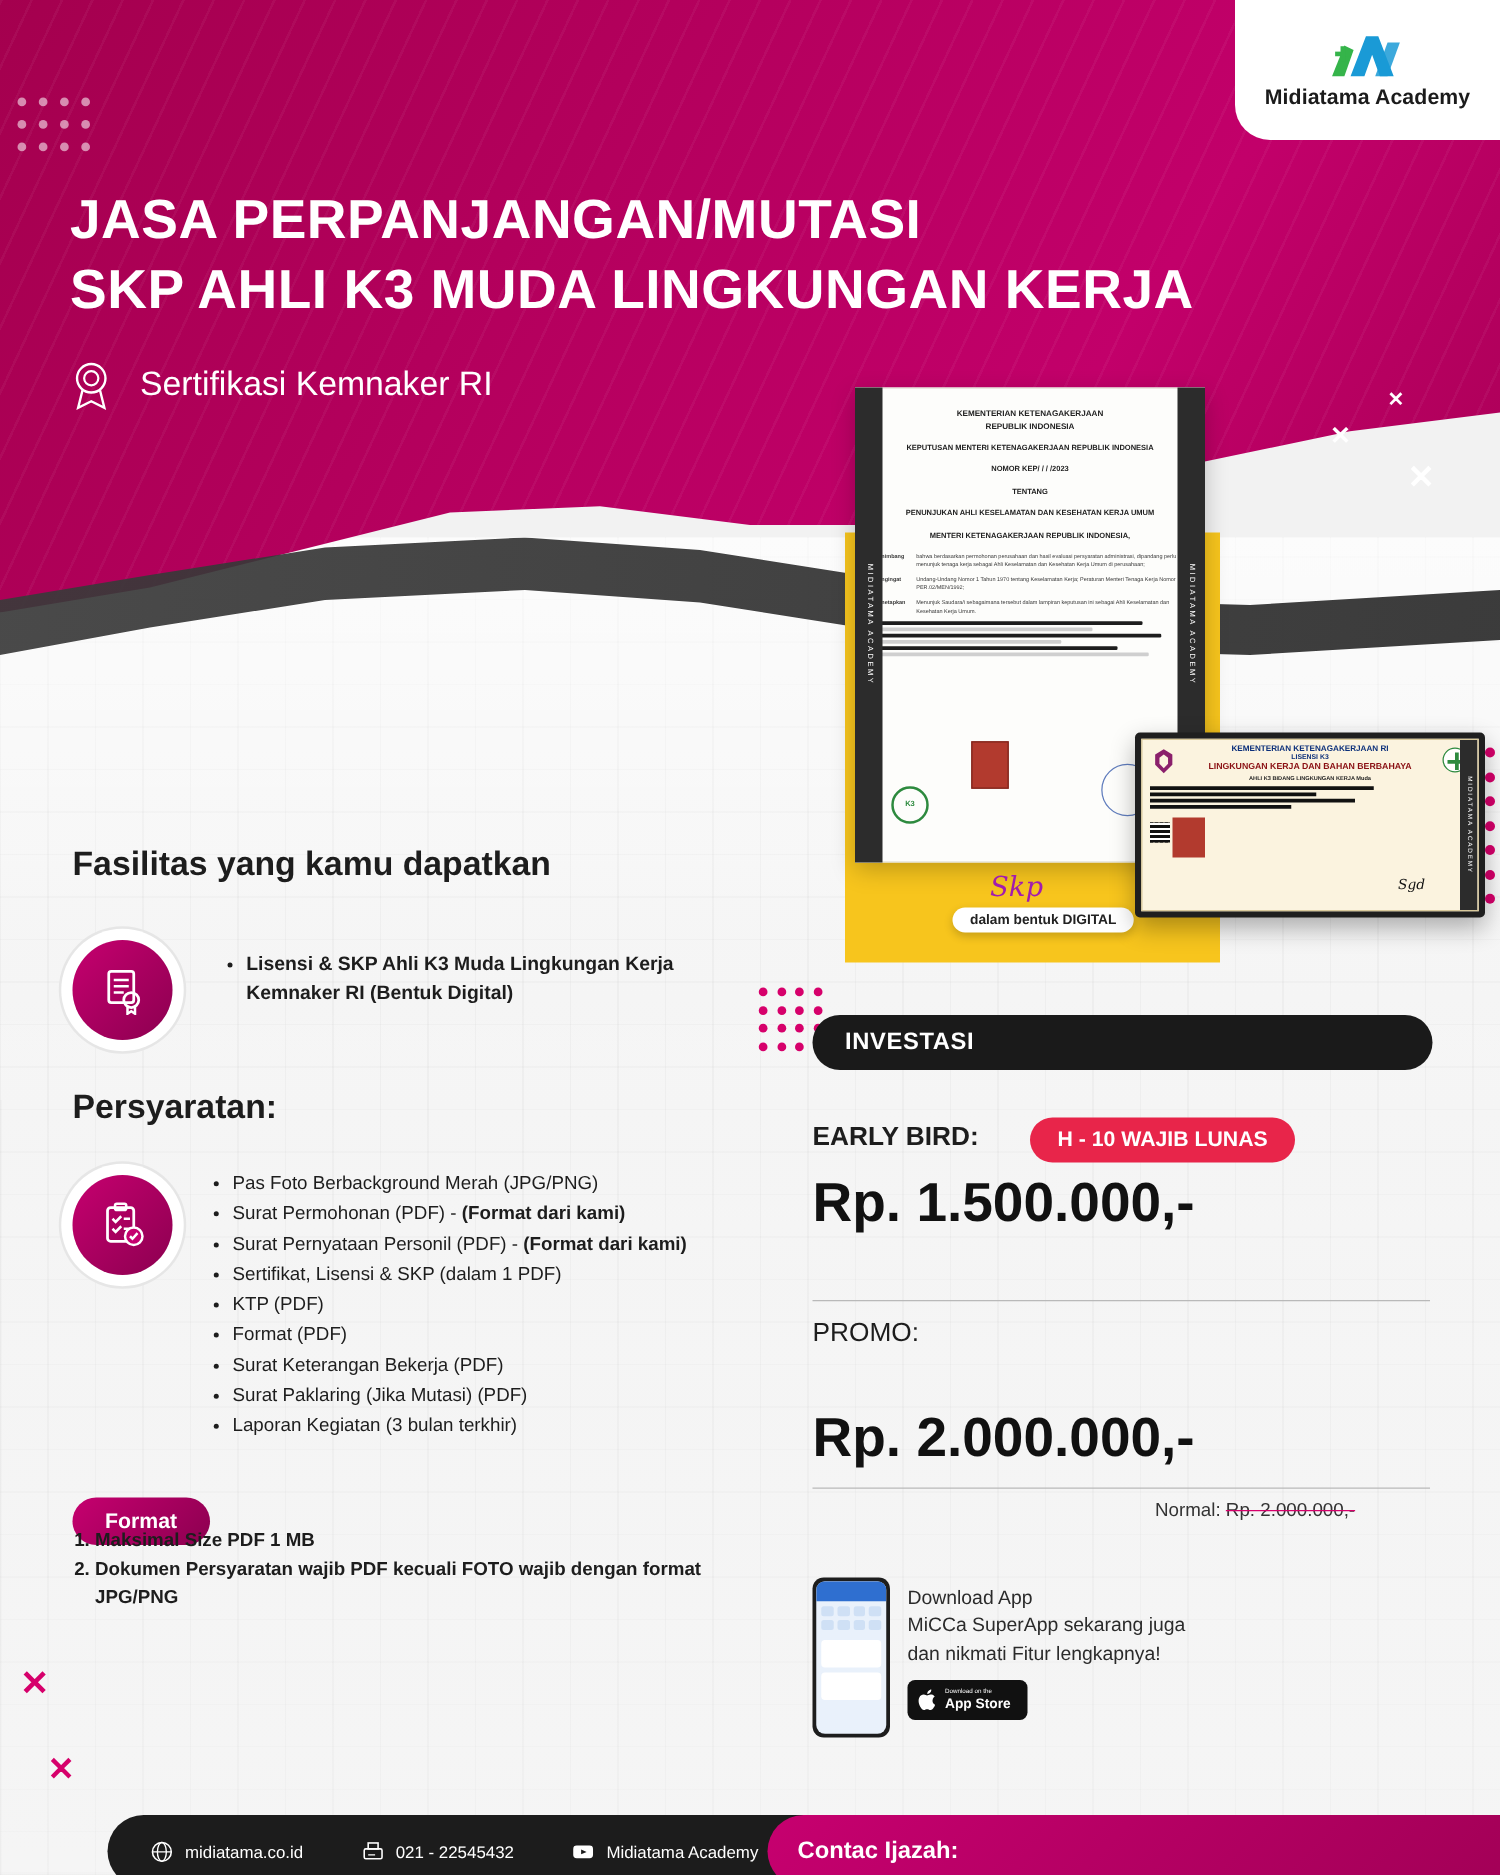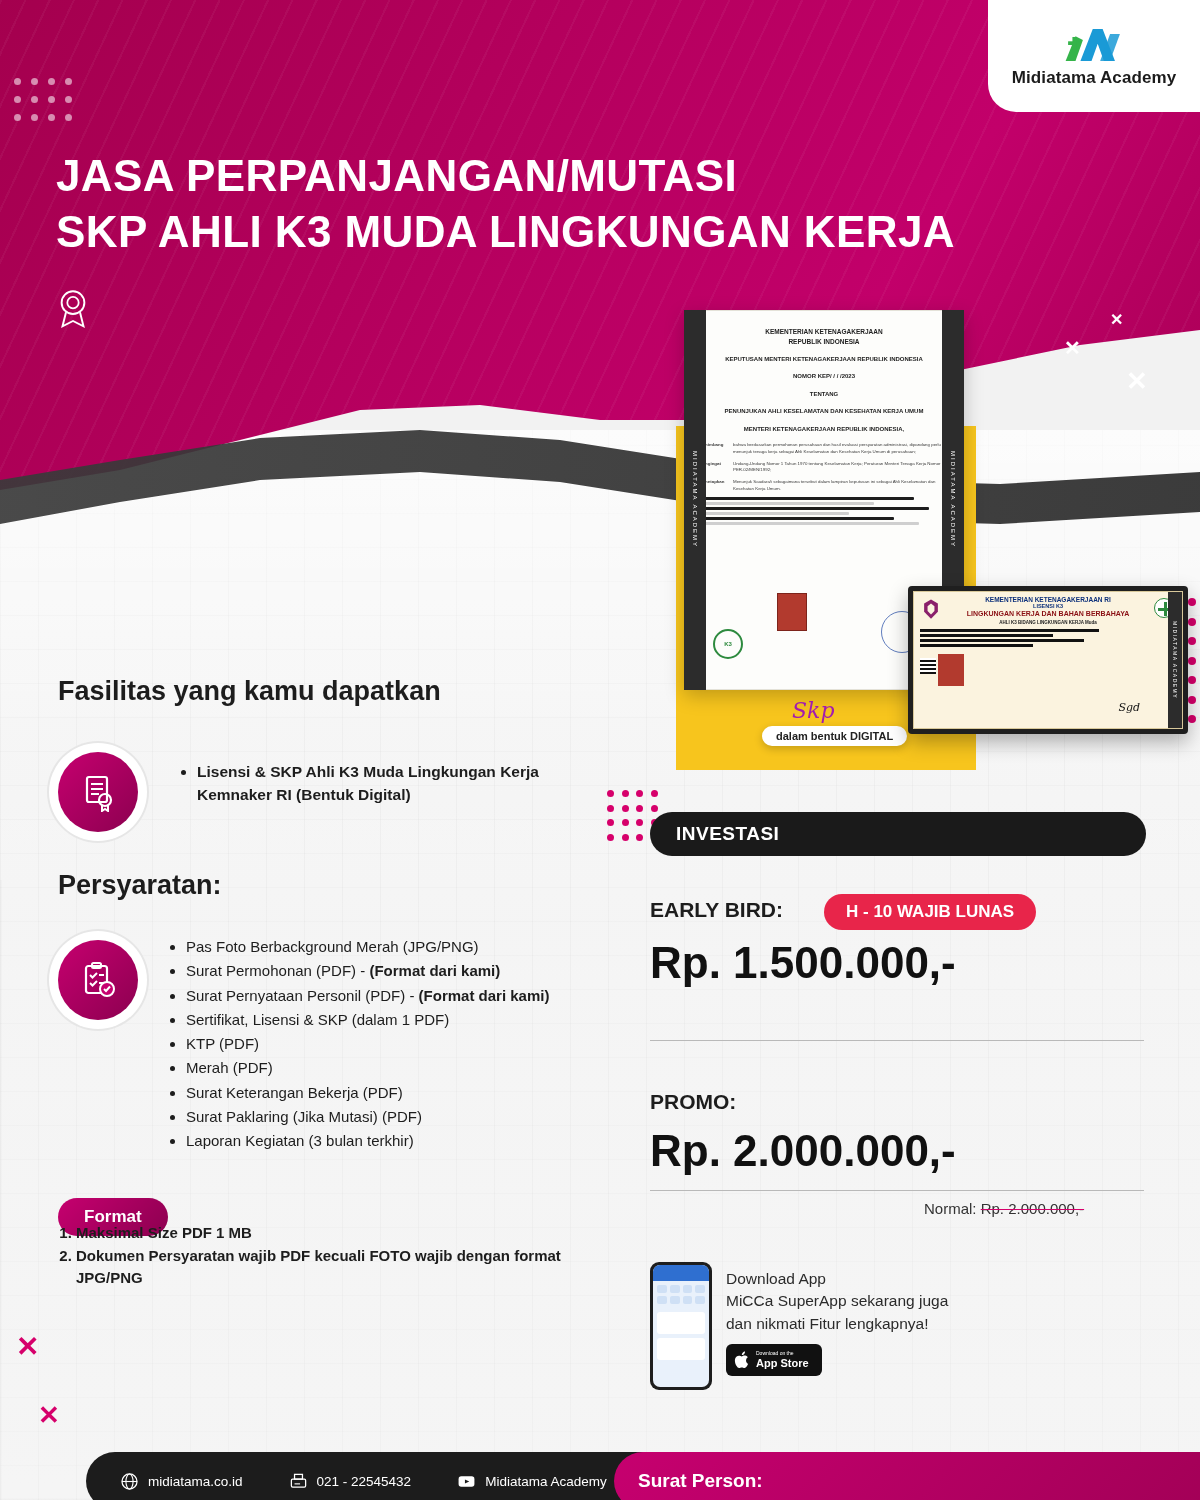--- a/index.html
+++ b/index.html
@@ -246,21 +246,21 @@
   .eb-pill {
     position:absolute; left:824px; top:894px;
     background:#e8254a; color:#fff; font-size:17px; font-weight:700;
     padding:8px 22px; border-radius:20px;
   }
   .eb-price { position:absolute; left:650px; top:938px; font-size:44px; font-weight:800; color:#111; }
   .rule { position:absolute; height:1px; background:#b9b9b9; }
   .rule.r1 { left:650px; top:1040px; width:494px; }
   .rule.r2 { left:650px; top:1190px; width:494px; }
 
-  .promo-label { position:absolute; left:650px; top:1055px; font-size:21px; font-weight:700; color:#1d1d1d;margin-top:35px; }
+  .promo-label { position:absolute; left:650px; top:1055px; font-size:21px; font-weight:400; color:#1d1d1d; }
   .promo-price { position:absolute; left:650px; top:1126px; font-size:44px; font-weight:800; color:#111; }
   .normal-row { position:absolute; left:924px; top:1200px; font-size:15px; color:#333; }
   .strike { text-decoration: line-through; text-decoration-color:#d6006b; }
 
   
   .phone {
     position:absolute; left:650px; top:1262px; width:62px; height:128px;
     background:#1d1d1d; border-radius:9px; padding:3px;
   }
   .phone-screen { width:100%; height:100%; background:#e9f1fb; border-radius:7px; overflow:hidden; }
@@ -338,20 +338,21 @@
     <div class="title-line">JASA PERPANJANGAN/MUTASI</div>
     <div class="title-line">SKP AHLI K3 MUDA LINGKUNGAN KERJA</div>
   </div>
 
   <div class="subtitle-row">
     <svg class="badge-icon" viewBox="0 0 48 48">
       <circle cx="24" cy="19" r="13" fill="none" stroke="#fff" stroke-width="2.2"></circle>
       <circle cx="24" cy="19" r="6.5" fill="none" stroke="#fff" stroke-width="2"></circle>
       <path d="M16 30 L12 46 L24 40 L36 46 L32 30" fill="none" stroke="#fff" stroke-width="2.2"></path>
     </svg>
+    <div class="subtitle-text">Sertifikasi Kemnaker RI</div>
   </div>
 
   <div class="cross c1">✕</div>
   <div class="cross c2">✕</div>
   <div class="cross c3">✕</div>
   <div class="cross-pink p1">✕</div>
   <div class="cross-pink p2">✕</div>
 
   <div class="dots-pink">
     <i></i>
@@ -487,21 +488,21 @@
       <circle cx="29" cy="29" r="7" fill="#c6006f" stroke="#fff" stroke-width="2"></circle>
       <path d="M26 29 l2 2 l4 -4.5" fill="none" stroke="#fff" stroke-width="2"></path>
     </svg>
   </div>
   <ul class="per-list">
     <li><span>Pas Foto Berbackground Merah (JPG/PNG)</span><b></b></li>
     <li><span>Surat Permohonan (PDF) - </span><b>(Format dari kami)</b></li>
     <li><span>Surat Pernyataan Personil (PDF) - </span><b>(Format dari kami)</b></li>
     <li><span>Sertifikat, Lisensi &amp; SKP (dalam 1 PDF)</span></li>
     <li><span>KTP (PDF)</span></li>
-    <li><span>Merah (PDF)</span></li>
+    <li><span>Format (PDF)</span></li>
     <li><span>Surat Keterangan Bekerja (PDF)</span></li>
     <li><span>Surat Paklaring (Jika Mutasi) (PDF)</span></li>
     <li><span>Laporan Kegiatan (3 bulan terkhir)</span></li>
   </ul>
 
   <div class="catatan-pill">Format</div>
   <ol class="catatan-list">
     <li>Maksimal Size PDF 1 MB</li>
     <li>Dokumen Persyaratan wajib PDF kecuali FOTO wajib dengan format JPG/PNG</li>
   </ol>
@@ -575,16 +576,16 @@
     <div class="f-item">
       <svg class="f-ic" viewBox="0 0 24 24">
         <rect x="2" y="5.5" width="20" height="13" rx="3.5" fill="#fff"></rect>
         <path d="M10 9.5 L15.5 12 L10 14.5 Z" fill="#1c1c1c"></path>
       </svg>
       <span>Midiatama Academy</span>
     </div>
   </div>
 
   <div class="footer-pink">
-    <span>Surat Person:</span>
+    <span>Contac Ijazah:</span>
   </div>
 
 </div>
 
 </body></html>

